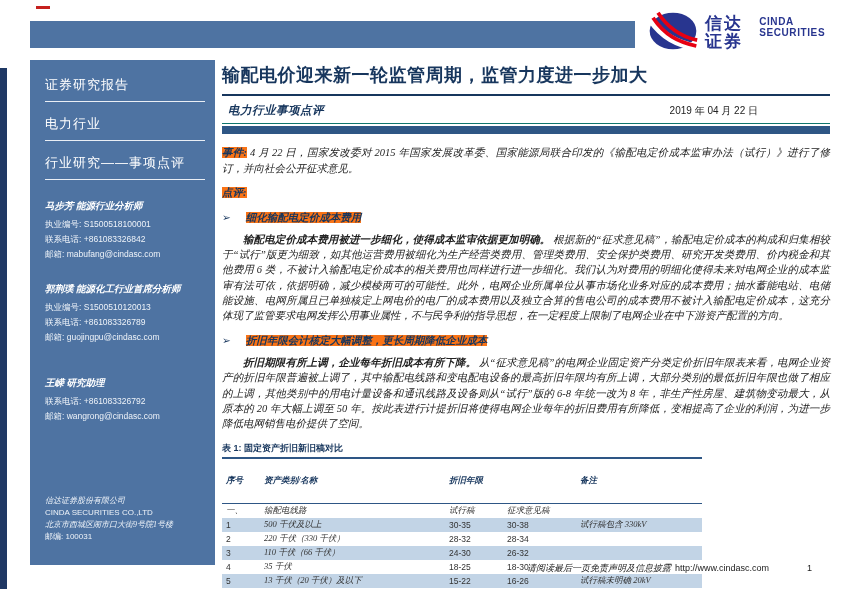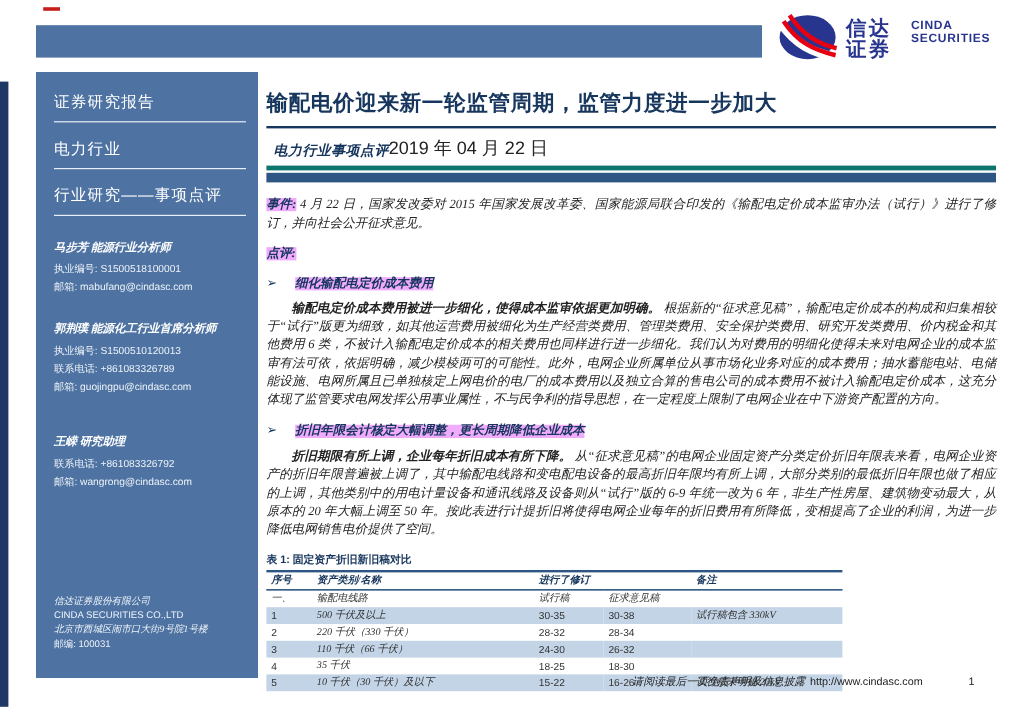--- a/index.html
+++ b/index.html
@@ -22,40 +22,40 @@
   .analysts { margin-top:20px; }
   .analyst { margin-bottom:21px; }
   .analyst-name { font-size:9.5px; font-weight:bold; font-style:italic; font-family:Liberation Serif, serif; margin-bottom:4px; }
   .analyst-line { font-size:8.5px; line-height:15px; color:#eef3f9; }
   .analyst.third { margin-top:32px; }
   .company { position:absolute; left:15px; bottom:22px; font-size:8px; line-height:12px; color:#eef3f9; }
   .company .cn { font-style:italic; font-family:"Liberation Serif", serif; }
 
   
   .main { position:absolute; left:222px; top:63px; width:608px; }
-  .title { font-size:18px; line-height:24px; font-weight:bold; color:#17365d; letter-spacing:0.5px; padding-bottom:7px; border-bottom:2px solid #17365d;margin-top:11px; }
-  .subheader { display:flex; align-items:flex-end; padding:7px 6px 5px 6px; border-bottom:4px solid #0f766e; }
+  .title { font-size:18px; line-height:24px; font-weight:bold; color:#17365d; letter-spacing:0.5px; padding-bottom:7px; border-bottom:2px solid #17365d; }
+  .subheader { display:flex; justify-content:space-between; align-items:flex-end; padding:7px 6px 5px 6px; border-bottom:1px solid #0f766e; }
   .report-type { font-size:11.5px; font-weight:bold; font-style:italic; color:#17365d; font-family:"Liberation Serif", serif; letter-spacing:0.5px; }
-  .date { font-size:15px; color:#222; padding-right:66px; }
+  .date { font-size:10px; color:#222; padding-right:66px; }
   .navy-band { height:8px; background:#2e5685; margin-top:2px; }
 
   .kai { font-family:"Liberation Serif", serif; font-style:italic; }
-  .chip { background:#f0abfc; color:#17365d; font-weight:bold; font-style:italic; font-family:"Liberation Serif", serif; }
+  .chip { background:#f97316; color:#17365d; font-weight:bold; font-style:italic; font-family:"Liberation Serif", serif; }
 
   .event { margin-top:11px; font-size:10.5px; line-height:15.5px; color:#222; text-align:justify; }
   .comments-label { margin-top:10px; font-size:10.5px; }
   .section-head { margin-top:11px; font-size:10.5px; color:#17365d; }
   .section-head .arrow { font-style:normal; font-family:"Liberation Sans", sans-serif; margin-right:12px; color:#17365d; }
   .para { margin-top:7px; font-size:10.5px; line-height:15.2px; color:#222; text-align:justify; text-indent:2em; }
   .para .lead { font-weight:bold; }
 
   .table-caption { margin-top:11px; width:480px; font-size:9px; font-weight:bold; color:#17365d; padding-bottom:2px; border-bottom:2px solid #2e5685; }
   table { width:480px; border-collapse:collapse; table-layout:fixed; font-size:8.5px; color:#333; }
   col.c-no{width:38px;} col.c-asset{width:185px;} col.c-trial{width:58px;} col.c-draft{width:73px;} col.c-remark{width:126px;}
-  thead th { text-align:left; font-weight:bold; color:#17365d; height:14px; padding:1px 4px; border-bottom:1px solid #2e5685; font-style:italic; font-family:"Liberation Serif", serif; }
+  thead th { text-align:left; font-weight:bold; color:#17365d; height:14px; padding:16px 4px; border-bottom:1px solid #2e5685; font-style:italic; font-family:"Liberation Serif", serif; }
   tbody td { height:13px; padding:1px 4px; }
   tr.group td { font-style:italic; font-family:"Liberation Serif", serif; color:#333; }
   tr.hl { background:#c2d4e6; }
   td.asset, td.remark { font-style:italic; font-family:"Liberation Serif", serif; }
 
   .footer { position:absolute; left:222px; top:562px; width:600px; display:flex; justify-content:flex-end; align-items:baseline; font-size:9px; color:#222; }
   .footer .disc { font-style:italic; font-family:"Liberation Serif", serif; }
   .footer .url { margin-left:4px; color:#222; text-decoration:none; }
   .footer .pageno { margin-left:38px; margin-right:10px; }
 </style>
@@ -86,20 +86,21 @@
 
   <div class="sidebar">
     <div class="side-item">证券研究报告</div>
     <div class="side-item">电力行业</div>
     <div class="side-item">行业研究——事项点评</div>
 
     <div class="analysts">
       <div class="analyst">
         <div class="analyst-name">马步芳  能源行业分析师</div>
         <div class="analyst-line">执业编号: S1500518100001</div>
+        <div class="analyst-line">联系电话: +861083326842</div>
         <div class="analyst-line">邮箱: mabufang@cindasc.com</div>
       </div>
       <div class="analyst">
         <div class="analyst-name">郭荆璞 能源化工行业首席分析师</div>
         <div class="analyst-line">执业编号: S1500510120013</div>
         <div class="analyst-line">联系电话: +861083326789</div>
         <div class="analyst-line">邮箱: guojingpu@cindasc.com</div>
       </div>
       <div class="analyst third">
         <div class="analyst-name">王嵘  研究助理</div>
@@ -142,37 +143,37 @@
       <span class="lead">输配电定价成本费用被进一步细化，使得成本监审依据更加明确。</span>
       <span>根据新的“征求意见稿”，输配电定价成本的构成和归集相较于“试行”版更为细致，如其他运营费用被细化为生产经营类费用、管理类费用、安全保护类费用、研究开发类费用、价内税金和其他费用 6 类，不被计入输配电定价成本的相关费用也同样进行进一步细化。我们认为对费用的明细化使得未来对电网企业的成本监审有法可依，依据明确，减少模棱两可的可能性。此外，电网企业所属单位从事市场化业务对应的成本费用；抽水蓄能电站、电储能设施、电网所属且已单独核定上网电价的电厂的成本费用以及独立合算的售电公司的成本费用不被计入输配电定价成本，这充分体现了监管要求电网发挥公用事业属性，不与民争利的指导思想，在一定程度上限制了电网企业在中下游资产配置的方向。</span>
     </div>
 
     <div class="section-head">
       <span class="arrow">➢</span>
       <span class="chip">折旧年限会计核定大幅调整，更长周期降低企业成本</span>
     </div>
     <div class="para kai">
       <span class="lead">折旧期限有所上调，企业每年折旧成本有所下降。</span>
-      <span>从“征求意见稿”的电网企业固定资产分类定价折旧年限表来看，电网企业资产的折旧年限普遍被上调了，其中输配电线路和变电配电设备的最高折旧年限均有所上调，大部分类别的最低折旧年限也做了相应的上调，其他类别中的用电计量设备和通讯线路及设备则从“试行”版的 6-9 年统一改为 6 年，非生产性房屋、建筑物变动最大，从原本的 20 年大幅上调至 50 年。按此表进行计提折旧将使得电网企业每年的折旧费用有所降低，变相提高了企业的利润，为进一步降低电网销售电价提供了空间。</span>
+      <span>从“征求意见稿”的电网企业固定资产分类定价折旧年限表来看，电网企业资产的折旧年限普遍被上调了，其中输配电线路和变电配电设备的最高折旧年限均有所上调，大部分类别的最低折旧年限也做了相应的上调，其他类别中的用电计量设备和通讯线路及设备则从“试行”版的 6-8 年统一改为 8 年，非生产性房屋、建筑物变动最大，从原本的 20 年大幅上调至 50 年。按此表进行计提折旧将使得电网企业每年的折旧费用有所降低，变相提高了企业的利润，为进一步降低电网销售电价提供了空间。</span>
     </div>
 
     <div class="table-caption">表 1: 固定资产折旧新旧稿对比</div>
     <table>
       <colgroup>
           <col class="c-no">
           <col class="c-asset">
           <col class="c-trial">
           <col class="c-draft">
           <col class="c-remark">
         </colgroup>
       <thead>
         <tr>
           <th>序号</th>
           <th>资产类别/名称</th>
-          <th colspan="2">进行了修订</th>
+          <th colspan="2">折旧年限</th>
           <th>备注</th>
         </tr>
       </thead>
       <tbody>
         <tr class="group">
           <td>一、</td>
           <td class="asset">输配电线路</td>
           <td>试行稿</td>
           <td>征求意见稿</td>
           <td class="remark"></td>
@@ -200,21 +201,21 @@
         </tr>
         <tr>
           <td>4</td>
           <td class="asset">35 千伏</td>
           <td>18-25</td>
           <td>18-30</td>
           <td class="remark"></td>
         </tr>
         <tr class="hl">
           <td>5</td>
-          <td class="asset">10 千伏（30 千伏）及以下</td>
+          <td class="asset">13 千伏（20 千伏）及以下</td>
           <td>15-22</td>
           <td>16-26</td>
           <td class="remark">试行稿未明确 20kV</td>
         </tr>
       </tbody>
     </table>
   </div>
 
   <div class="footer">
     <span class="disc">请阅读最后一页免责声明及信息披露</span>

